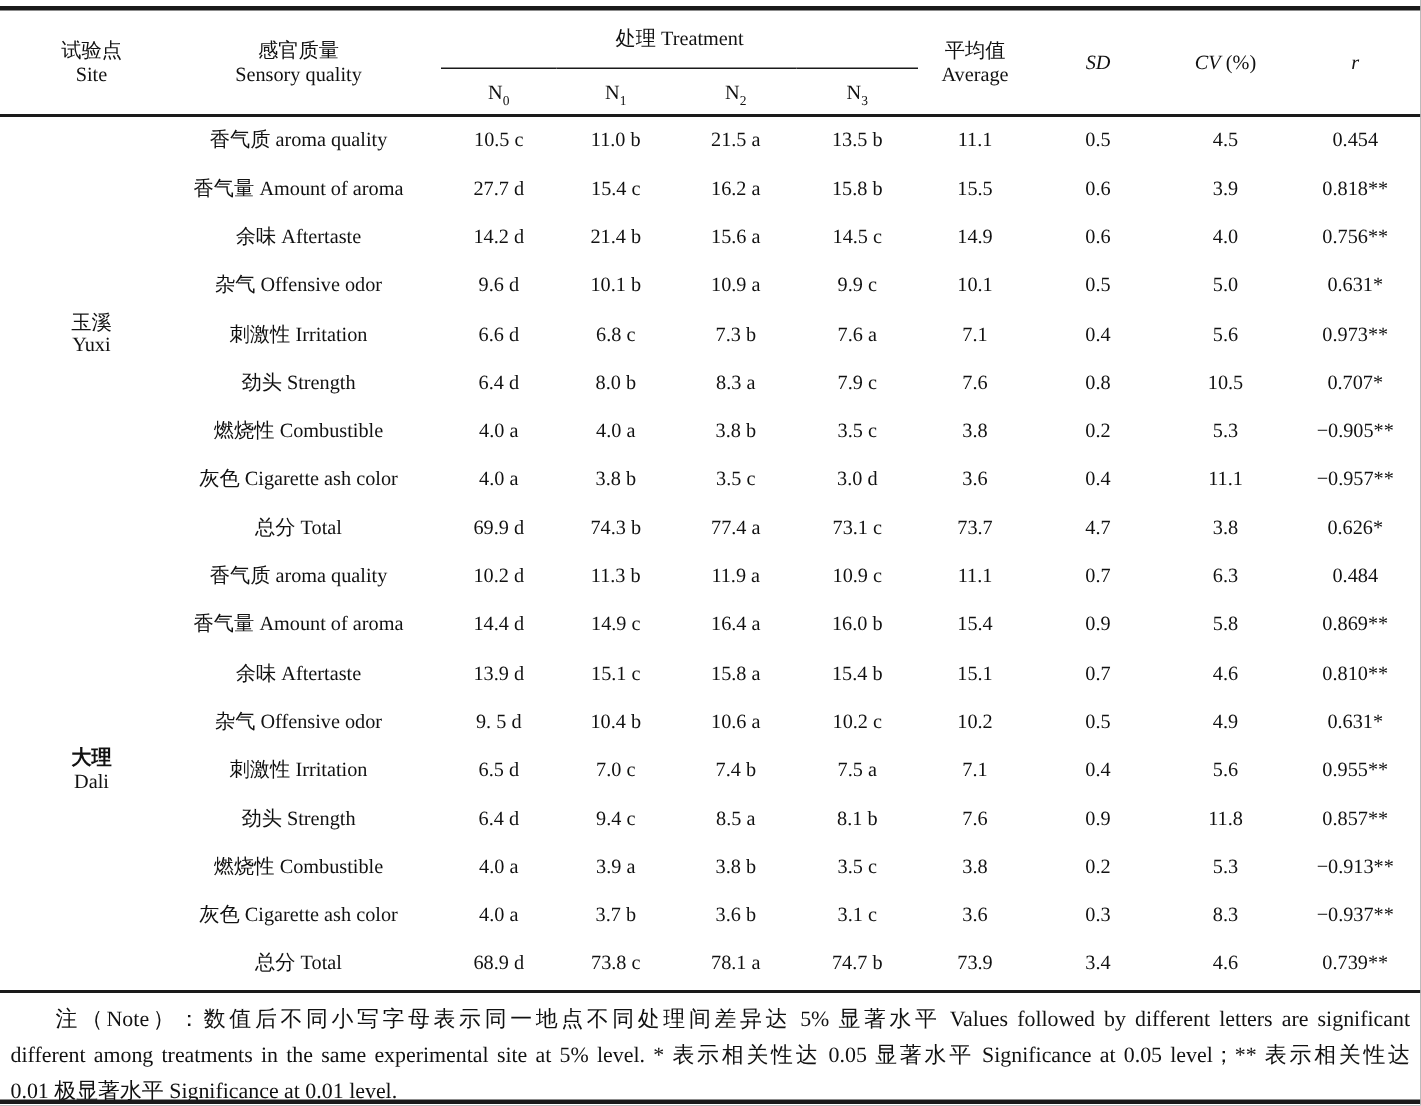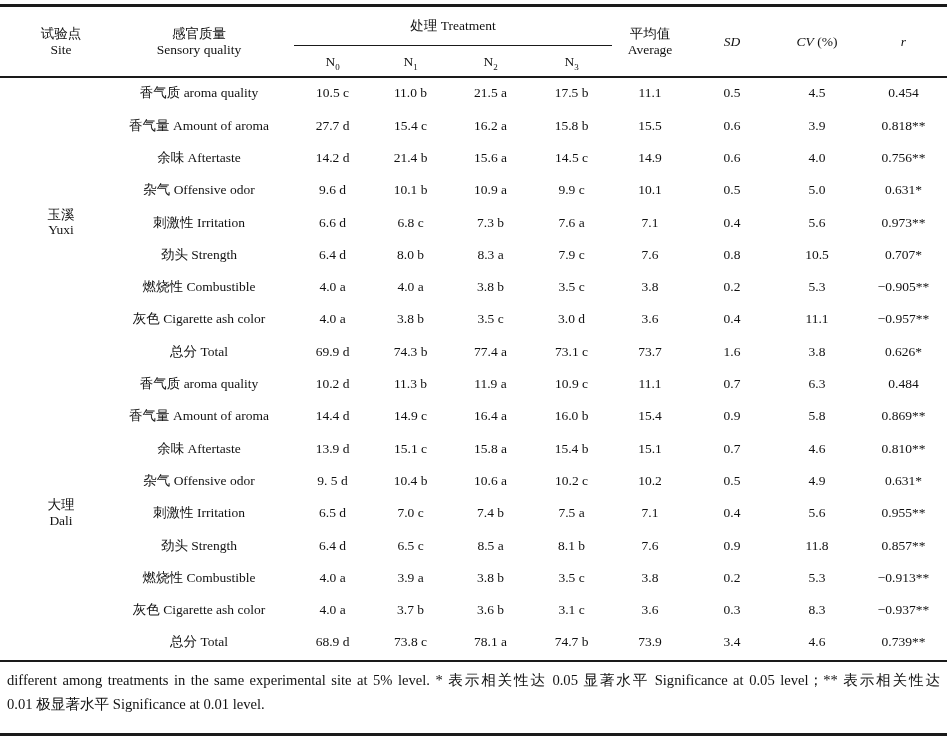--- a/index.html
+++ b/index.html
@@ -123,21 +123,21 @@
     <tbody id="table-body">
         <tr>
           <td class="site-cell" rowspan="9">
             <span style="display: block;">玉溪</span>
             <span style="display: block;">Yuxi</span>
           </td>
           <td class="quality-cell">香气质 aroma quality</td>
           <td>10.5 c</td>
           <td>11.0 b</td>
           <td>21.5 a</td>
-          <td>17.5 b</td>
+          <td>13.5 b</td>
           <td>11.1</td>
           <td>0.5</td>
           <td>4.5</td>
           <td>0.454</td>
         </tr>
         <tr>
           <td class="quality-cell">香气量 Amount of aroma</td>
           <td>27.7 d</td>
           <td>15.4 c</td>
           <td>16.2 a</td>
@@ -213,27 +213,27 @@
           <td>11.1</td>
           <td>−0.957**</td>
         </tr>
         <tr>
           <td class="quality-cell">总分 Total</td>
           <td>69.9 d</td>
           <td>74.3 b</td>
           <td>77.4 a</td>
           <td>73.1 c</td>
           <td>73.7</td>
-          <td>1.6</td>
+          <td>4.7</td>
           <td>3.8</td>
           <td>0.626*</td>
         </tr>
         <tr>
           <td class="site-cell" rowspan="9">
-            <span style="display: block;">大理</span>
+            <span style="display: block; font-weight: bold;">大理</span>
             <span style="display: block;">Dali</span>
           </td>
           <td class="quality-cell">香气质 aroma quality</td>
           <td>10.2 d</td>
           <td>11.3 b</td>
           <td>11.9 a</td>
           <td>10.9 c</td>
           <td>11.1</td>
           <td>0.7</td>
           <td>6.3</td>
@@ -279,21 +279,21 @@
           <td>7.4 b</td>
           <td>7.5 a</td>
           <td>7.1</td>
           <td>0.4</td>
           <td>5.6</td>
           <td>0.955**</td>
         </tr>
         <tr>
           <td class="quality-cell">劲头 Strength</td>
           <td>6.4 d</td>
-          <td>6.5 c</td>
+          <td>9.4 c</td>
           <td>8.5 a</td>
           <td>8.1 b</td>
           <td>7.6</td>
           <td>0.9</td>
           <td>11.8</td>
           <td>0.857**</td>
         </tr>
         <tr>
           <td class="quality-cell">燃烧性 Combustible</td>
           <td>4.0 a</td>
@@ -326,19 +326,20 @@
           <td>3.4</td>
           <td>4.6</td>
           <td>0.739**</td>
         </tr>
       </tbody>
   </table>
 
   <div class="rule rule-mid"></div>
 
   <div class="footnote">
+    <span class="fl fl1">注（Note）：数值后不同小写字母表示同一地点不同处理间差异达 5% 显著水平 Values followed by different letters are significant</span>
     <span class="fl fl2">different among treatments in the same experimental site at 5% level. * 表示相关性达 0.05 显著水平 Significance at 0.05 level；** 表示相关性达</span>
     <span class="fl fl3">0.01 极显著水平 Significance at 0.01 level.</span>
   </div>
 
   <div class="rule rule-bottom"></div>
 
 </div>
 
 </body></html>

